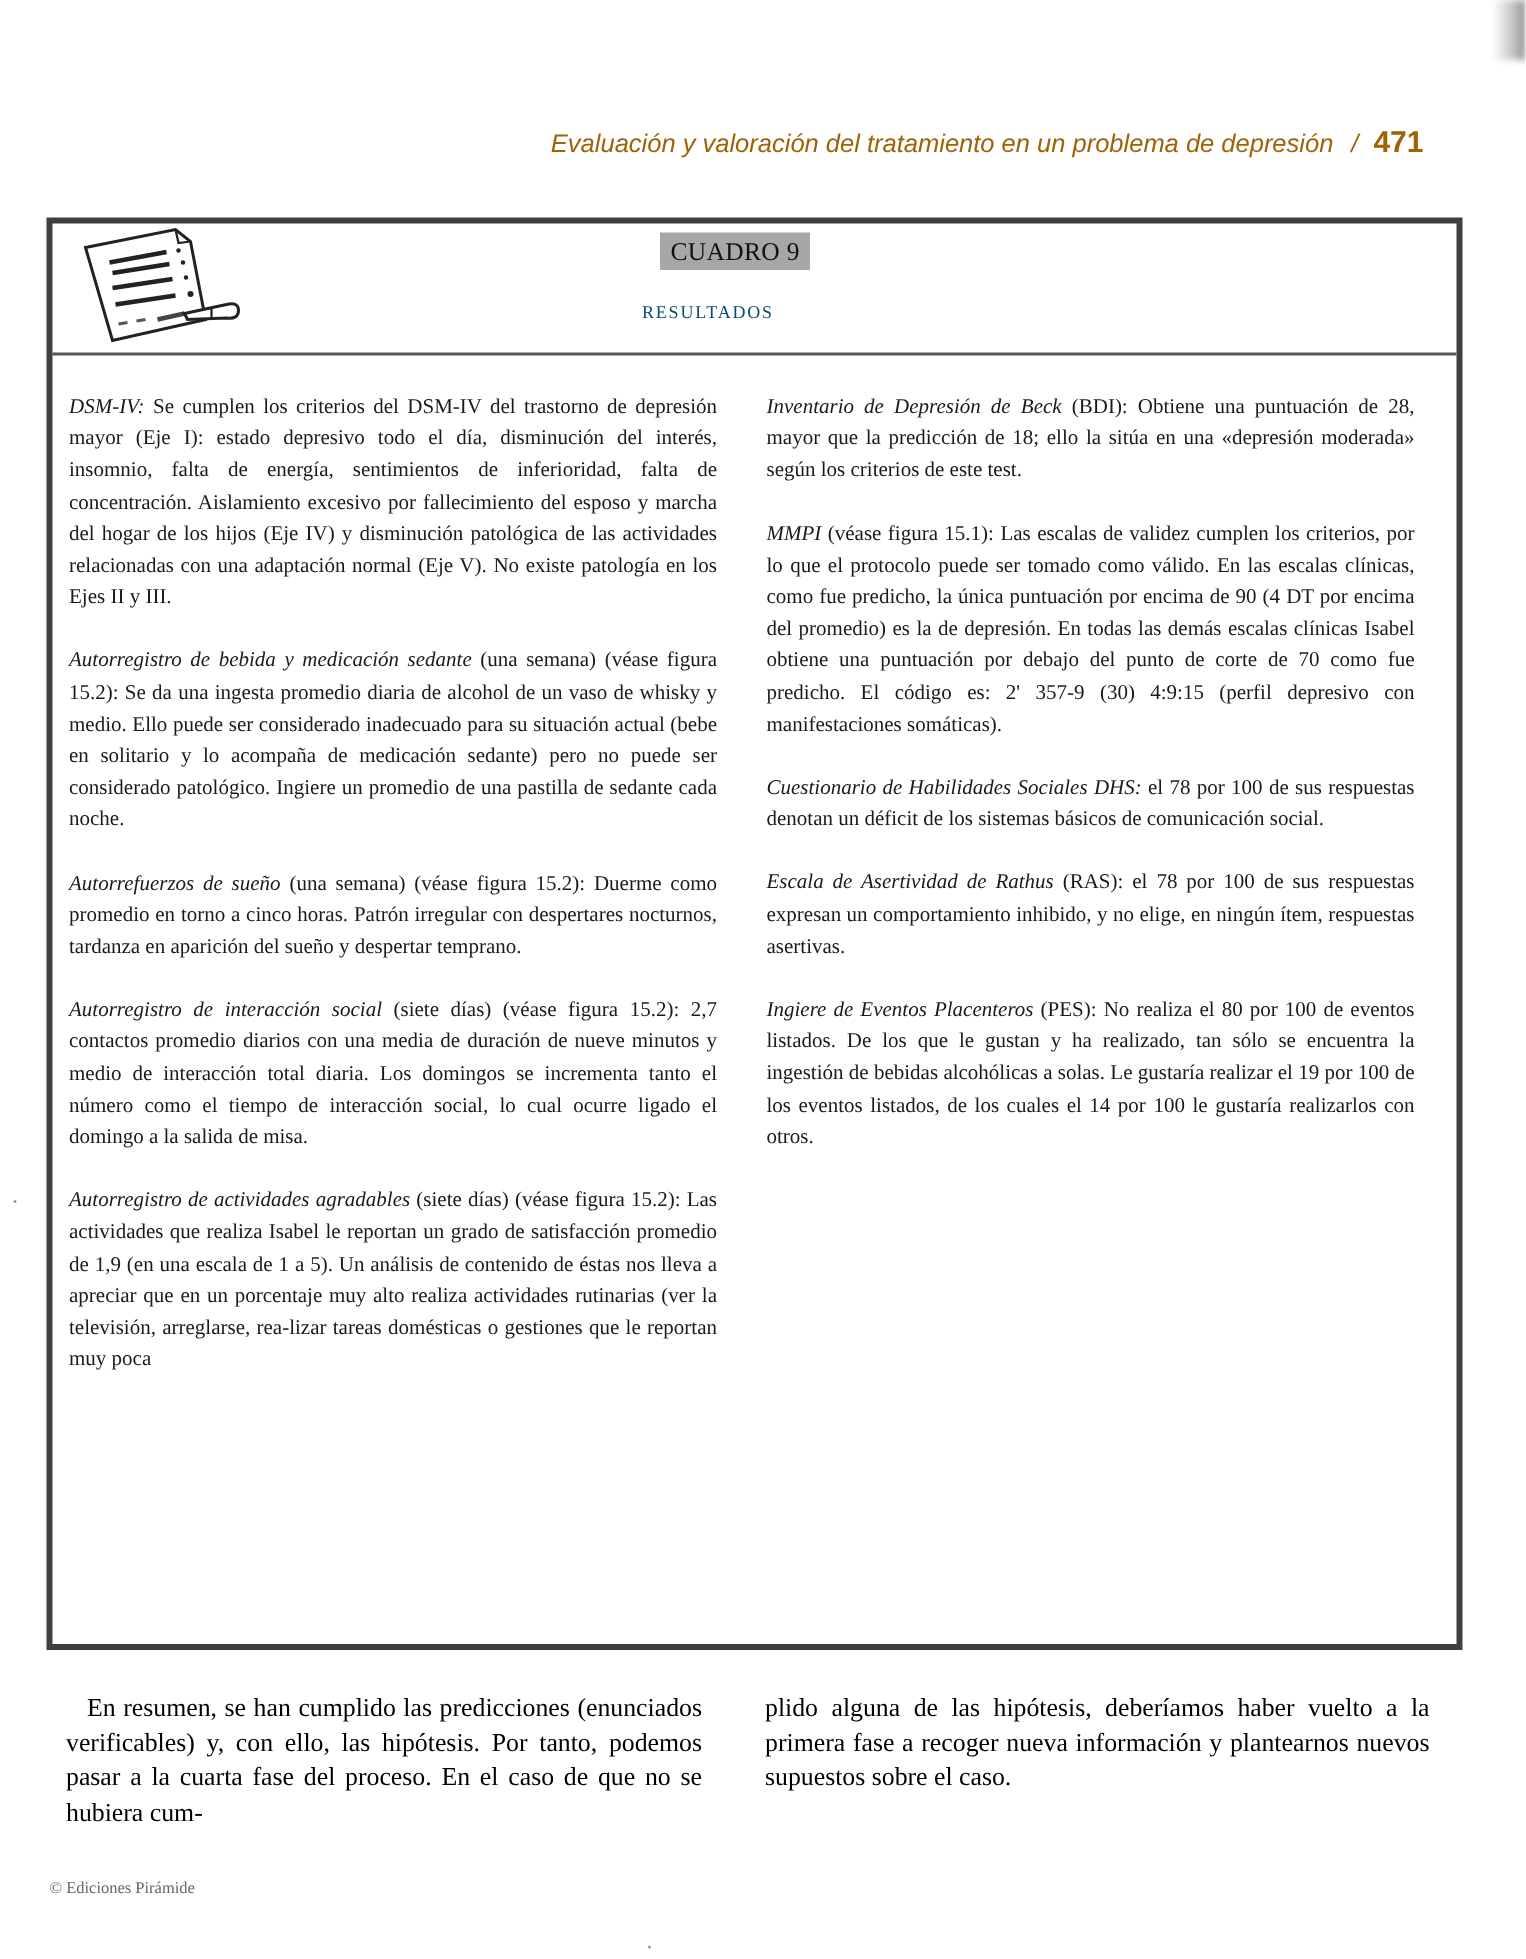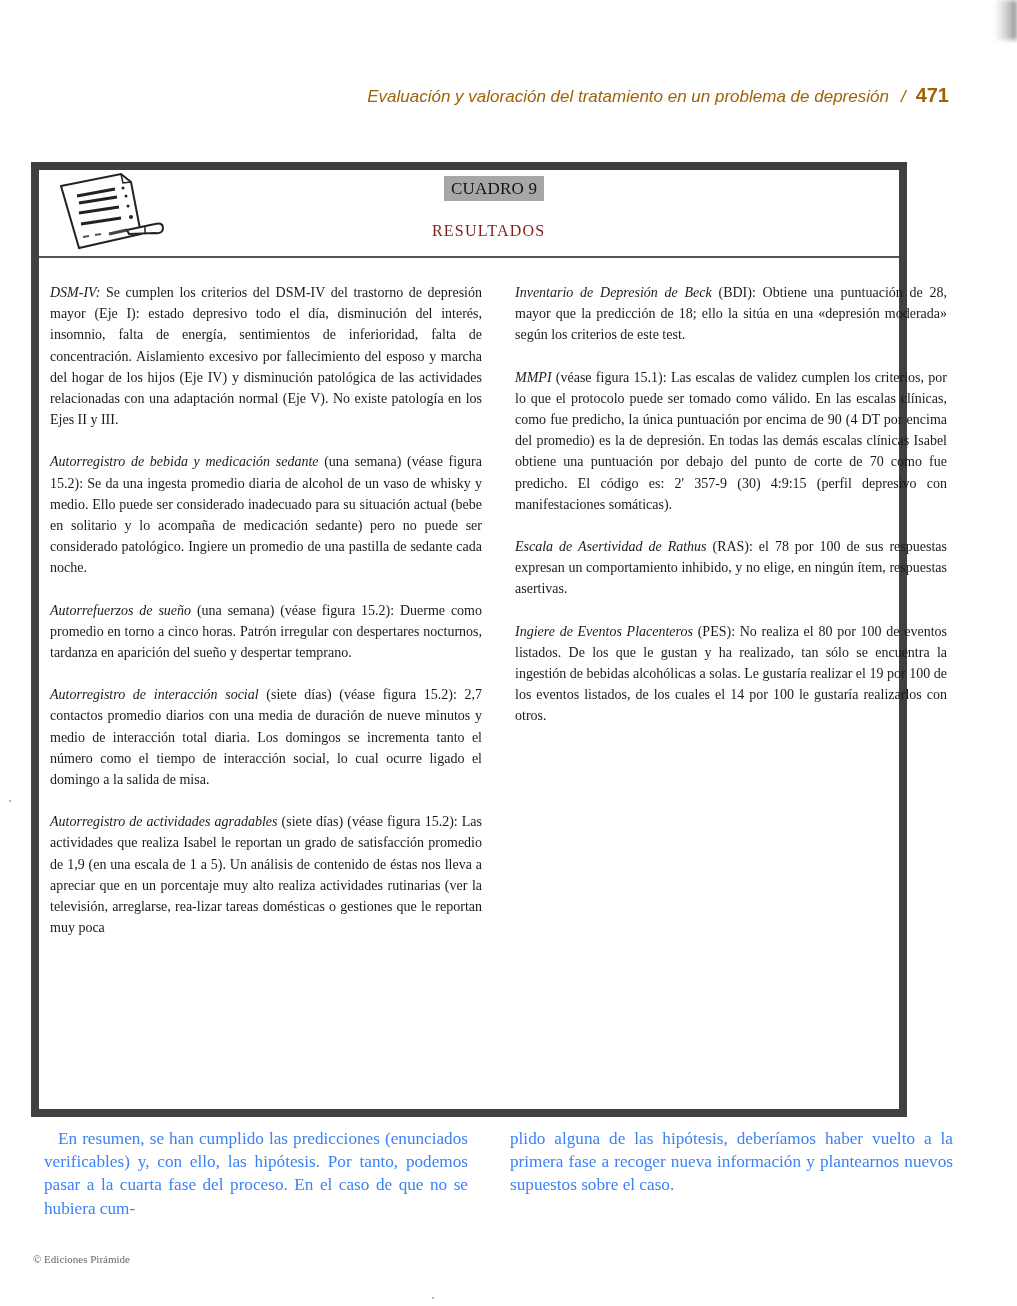--- a/index.html
+++ b/index.html
@@ -15,41 +15,41 @@
   }
   .running-head {
     position: absolute; top: 84px; right: 68px;
     font-family: "Liberation Sans", "DejaVu Sans", sans-serif;
     font-style: italic; font-size: 17px; color: #a16207; white-space: nowrap;
   }
   .running-head .sep { font-style: italic; margin: 0 10px 0 12px; }
   .running-head .pagenum { font-style: normal; font-weight: bold; font-size: 20px; }
 
   .box {
-    position: absolute; left: 31px; top: 145px; width: 876px; height: 955px;
-    border: 8px solid #404040; box-sizing: border-box; margin-top: 17px;
+    position: absolute; left: 31px; top: 145px; width: 944px; height: 955px;
+    border: 4px solid #404040; box-sizing: border-box;
   }
   .box-header { position: relative; height: 86px; border-bottom: 2px solid #555; }
   .doc-icon { position: absolute; left: 10px; top: 2px; width: 140px; height: 80px; }
   .cuadro-label {
     position: absolute; left: 405px; top: 6px; padding: 3px 7px 2px 7px;
     background: #a7a7a7; font-size: 17px; color: #111; letter-spacing: 0.2px;
   }
   .resultados-label {
-    position: absolute; left: 393px; top: 52px; font-size: 16px; letter-spacing: 1.2px; color: #7f1d1d;
+    position: absolute; left: 393px; top: 52px; font-size: 12px; letter-spacing: 1.2px; color: #0c4a6e;
   }
 
   .col { position: absolute; top: 112px; width: 432px; font-size: 14px; line-height: 21.2px; text-align: justify; }
   .col.left { left: 11px; }
   .col.right { left: 476px; top: 112px; }
   .col p { margin: 0 0 21px 0; hyphens: manual; }
   .col p.cont { text-indent: 0; }
   .col em { font-style: italic; }
 
-  .summary { position: absolute; top: 1127px; width: 424px; font-size: 17.2px; line-height: 23.2px; text-align: justify; color: #3b82f6; }
+  .summary { position: absolute; top: 1127px; width: 424px; font-size: 17.2px; line-height: 23.2px; text-align: justify; color: #000000; }
   .summary.left { left: 44px; text-indent: 14px; }
   .summary.right { left: 510px; width: 443px; }
 
   .footer {
     position: absolute; left: 33px; top: 1253px; font-size: 11px; color: #666;
     font-family: "Liberation Serif", serif;
     text-align: center;
   }
   .speck { position: absolute; width: 2px; height: 2px; background: #999; border-radius: 1px; }
 </style>
@@ -89,20 +89,21 @@
     <p><em>DSM-IV:</em><span> Se cumplen los criterios del DSM-IV del trastorno de depresión mayor (Eje I): estado depresivo todo el día, disminución del interés, insomnio, falta de energía, sentimientos de inferioridad, falta de concentración. Aislamiento excesivo por fallecimiento del esposo y marcha del hogar de los hijos (Eje IV) y disminución patológica de las actividades relacionadas con una adaptación normal (Eje V). No existe patología en los Ejes II y III.</span></p>
     <p><em>Autorregistro de bebida y medicación sedante</em><span> (una semana) (véase figura 15.2): Se da una ingesta promedio diaria de alcohol de un vaso de whisky y medio. Ello puede ser considerado inadecuado para su situación actual (bebe en solitario y lo acompaña de medicación sedante) pero no puede ser considerado patológico. Ingiere un promedio de una pastilla de sedante cada noche.</span></p>
     <p><em>Autorrefuerzos de sueño</em><span> (una semana) (véase figura 15.2): Duerme como promedio en torno a cinco horas. Patrón irregular con despertares nocturnos, tardanza en aparición del sueño y despertar temprano.</span></p>
     <p><em>Autorregistro de interacción social</em><span> (siete días) (véase figura 15.2): 2,7 contactos promedio diarios con una media de duración de nueve minutos y medio de interacción total diaria. Los domingos se incrementa tanto el número como el tiempo de interacción social, lo cual ocurre ligado el domingo a la salida de misa.</span></p>
     <p><em>Autorregistro de actividades agradables</em><span> (siete días) (véase figura 15.2): Las actividades que realiza Isabel le reportan un grado de satisfacción promedio de 1,9 (en una escala de 1 a 5). Un análisis de contenido de éstas nos lleva a apreciar que en un porcentaje muy alto realiza actividades rutinarias (ver la televisión, arreglarse, rea-lizar tareas domésticas o gestiones que le reportan muy poca</span></p>
   </div>
 
   <div class="col right">
     <p><em>Inventario de Depresión de Beck</em><span> (BDI): Obtiene una puntuación de 28, mayor que la predicción de 18; ello la sitúa en una «depresión moderada» según los criterios de este test.</span></p>
     <p><em>MMPI</em><span> (véase figura 15.1): Las escalas de validez cumplen los criterios, por lo que el protocolo puede ser tomado como válido. En las escalas clínicas, como fue predicho, la única puntuación por encima de 90 (4 DT por encima del promedio) es la de depresión. En todas las demás escalas clínicas Isabel obtiene una puntuación por debajo del punto de corte de 70 como fue predicho. El código es: 2' 357-9 (30) 4:9:15 (perfil depresivo con manifestaciones somáticas).</span></p>
+    <p><em>Cuestionario de Habilidades Sociales DHS:</em><span> el 78 por 100 de sus respuestas denotan un déficit de los sistemas básicos de comunicación social.</span></p>
     <p><em>Escala de Asertividad de Rathus</em><span> (RAS): el 78 por 100 de sus respuestas expresan un comportamiento inhibido, y no elige, en ningún ítem, respuestas asertivas.</span></p>
     <p><em>Ingiere de Eventos Placenteros</em><span> (PES): No realiza el 80 por 100 de eventos listados. De los que le gustan y ha realizado, tan sólo se encuentra la ingestión de bebidas alcohólicas a solas. Le gustaría realizar el 19 por 100 de los eventos listados, de los cuales el 14 por 100 le gustaría realizarlos con otros.</span></p>
   </div>
 </div>
 
 <div class="summary left">En resumen, se han cumplido las predicciones (enunciados verificables) y, con ello, las hipótesis. Por tanto, podemos pasar a la cuarta fase del proceso. En el caso de que no se hubiera cum-</div>
 <div class="summary right">plido alguna de las hipótesis, deberíamos haber vuelto a la primera fase a recoger nueva información y plantearnos nuevos supuestos sobre el caso.</div>
 
 <div class="footer">© Ediciones Pirámide</div>
 

